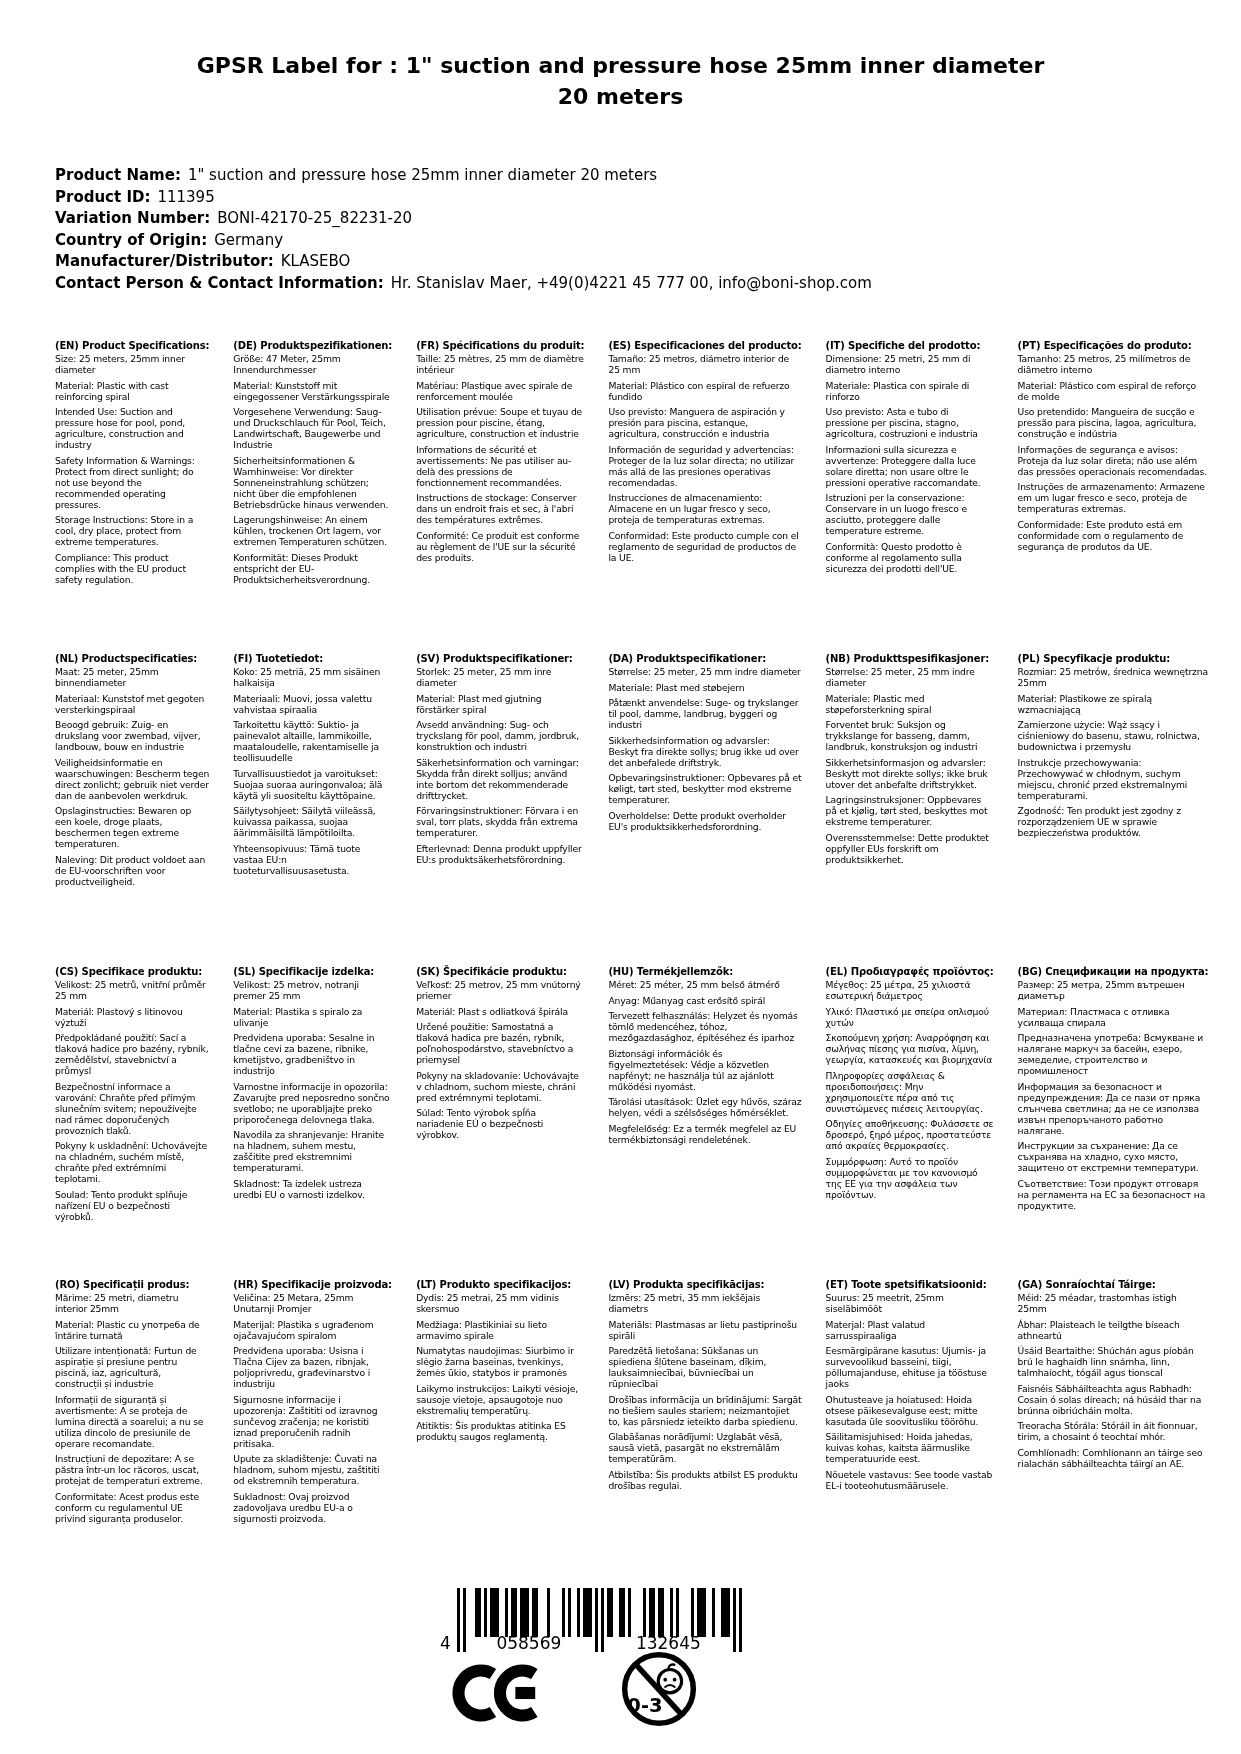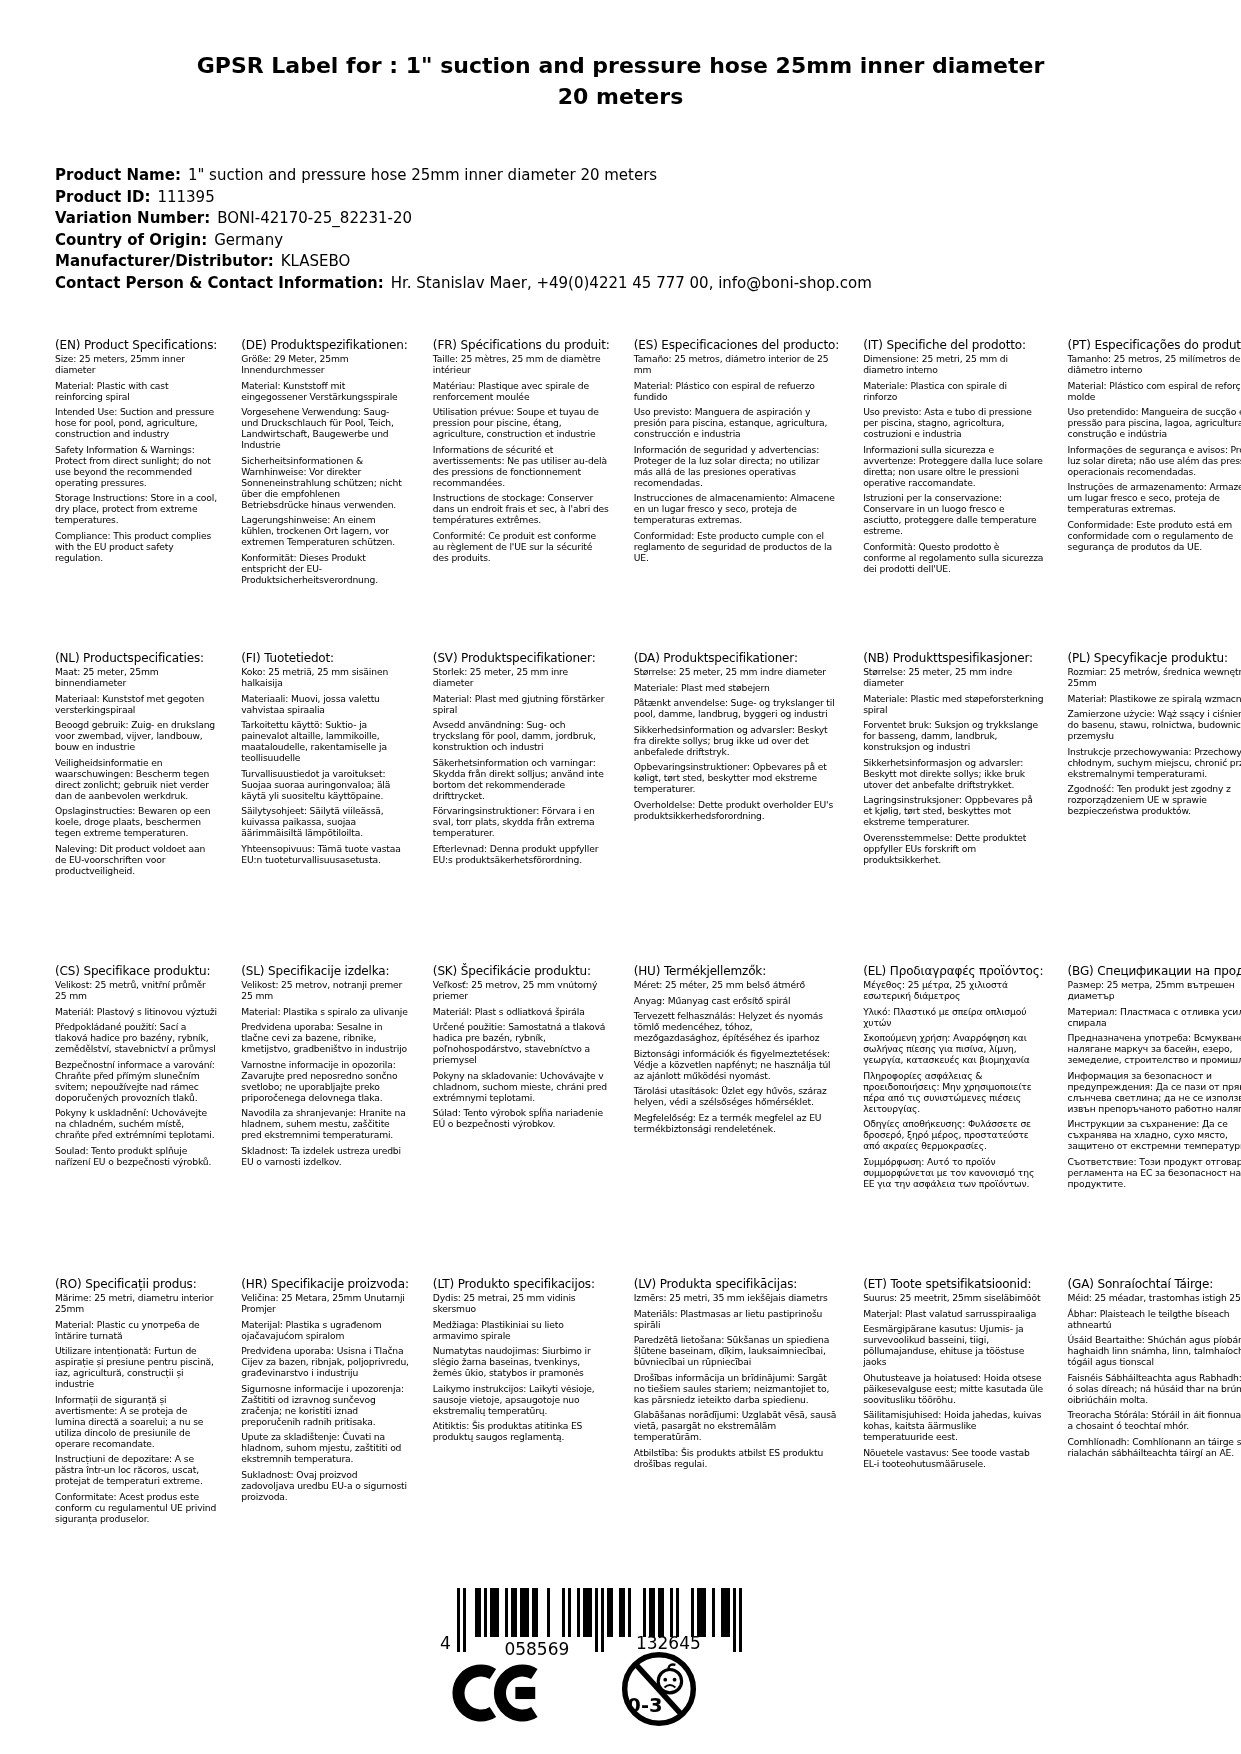--- a/index.html
+++ b/index.html
@@ -8,30 +8,30 @@
         font-family:"DejaVu Sans","Liberation Sans",sans-serif;color:#000;overflow:hidden;}
   .title{position:absolute;top:50px;left:0;width:100%;text-align:center;
          font-size:22px;font-weight:bold;line-height:31px;margin:0;}
   .product-info{position:absolute;left:55px;top:165px;font-size:15px;line-height:21.5px;}
   .info-row{white-space:nowrap;}
   .info-label{font-weight:bold;}
   .info-value{margin-left:7px;}
   .spec-grid{position:absolute;left:55px;top:340px;width:1146px;display:grid;
              grid-template-columns:repeat(6,1fr);column-gap:24px;grid-auto-rows:313px;}
   .spec-block{font-size:9.2px;line-height:11px;letter-spacing:-0.15px;}
-  .spec-heading{font-size:12px;font-weight:normal;margin:0 0 2px 0;white-space:nowrap;}
+  .spec-heading{font-size:10px;font-weight:bold;margin:0 0 2px 0;white-space:nowrap;}
   .par{margin:0 0 4.5px 0;}
   
   .barcode{position:absolute;left:440px;top:1588px;display:flex;align-items:flex-end;}
   .ean-digit{font-size:17px;line-height:17px;margin:0 6px 0 0;}
   .bars-wrap{position:relative;width:285px;height:64px;}
   .bar{position:absolute;top:0;width:3px;height:49px;background:#000;}
   .bar.guard{height:64px;}
   .ean-num{position:absolute;top:47px;font-size:17px;line-height:17px;text-align:center;background:#fff;}
-  .num-left{left:17px;width:126px;margin-top:6px;}
+  .num-left{left:9px;width:126px;}
   .num-right{left:150px;width:123px;}
   .ce-mark{position:absolute;left:448px;top:1660px;}
   .age-mark{position:absolute;left:620px;top:1650px;}
 </style>
 </head>
 <body>
 
 <div class="page">
 
   <h1 class="title"><span>GPSR Label for : 1" suction and pressure hose 25mm inner diameter</span><br><span>20 meters</span></h1>
@@ -71,21 +71,21 @@
           <p class="par">Intended Use: Suction and pressure hose for pool, pond, agriculture, construction and industry</p>
           <p class="par">Safety Information &amp; Warnings: Protect from direct sunlight; do not use beyond the recommended operating pressures.</p>
           <p class="par">Storage Instructions: Store in a cool, dry place, protect from extreme temperatures.</p>
           <p class="par">Compliance: This product complies with the EU product safety regulation.</p>
         </div>
   </section>
 
   <section class="spec-block">
     <h3 class="spec-heading">(DE) Produktspezifikationen:</h3>
     <div>
-          <p class="par">Größe: 29 Meter, 25mm Innendurchmesser</p>
+          <p class="par">Größe: 47 Meter, 25mm Innendurchmesser</p>
           <p class="par">Material: Kunststoff mit eingegossener Verstärkungsspirale</p>
           <p class="par">Vorgesehene Verwendung: Saug- und Druckschlauch für Pool, Teich, Landwirtschaft, Baugewerbe und Industrie</p>
           <p class="par">Sicherheitsinformationen &amp; Warnhinweise: Vor direkter Sonneneinstrahlung schützen; nicht über die empfohlenen Betriebsdrücke hinaus verwenden.</p>
           <p class="par">Lagerungshinweise: An einem kühlen, trockenen Ort lagern, vor extremen Temperaturen schützen.</p>
           <p class="par">Konformität: Dieses Produkt entspricht der EU-Produktsicherheitsverordnung.</p>
         </div>
   </section>
 
   <section class="spec-block">
     <h3 class="spec-heading">(FR) Spécifications du produit:</h3>

